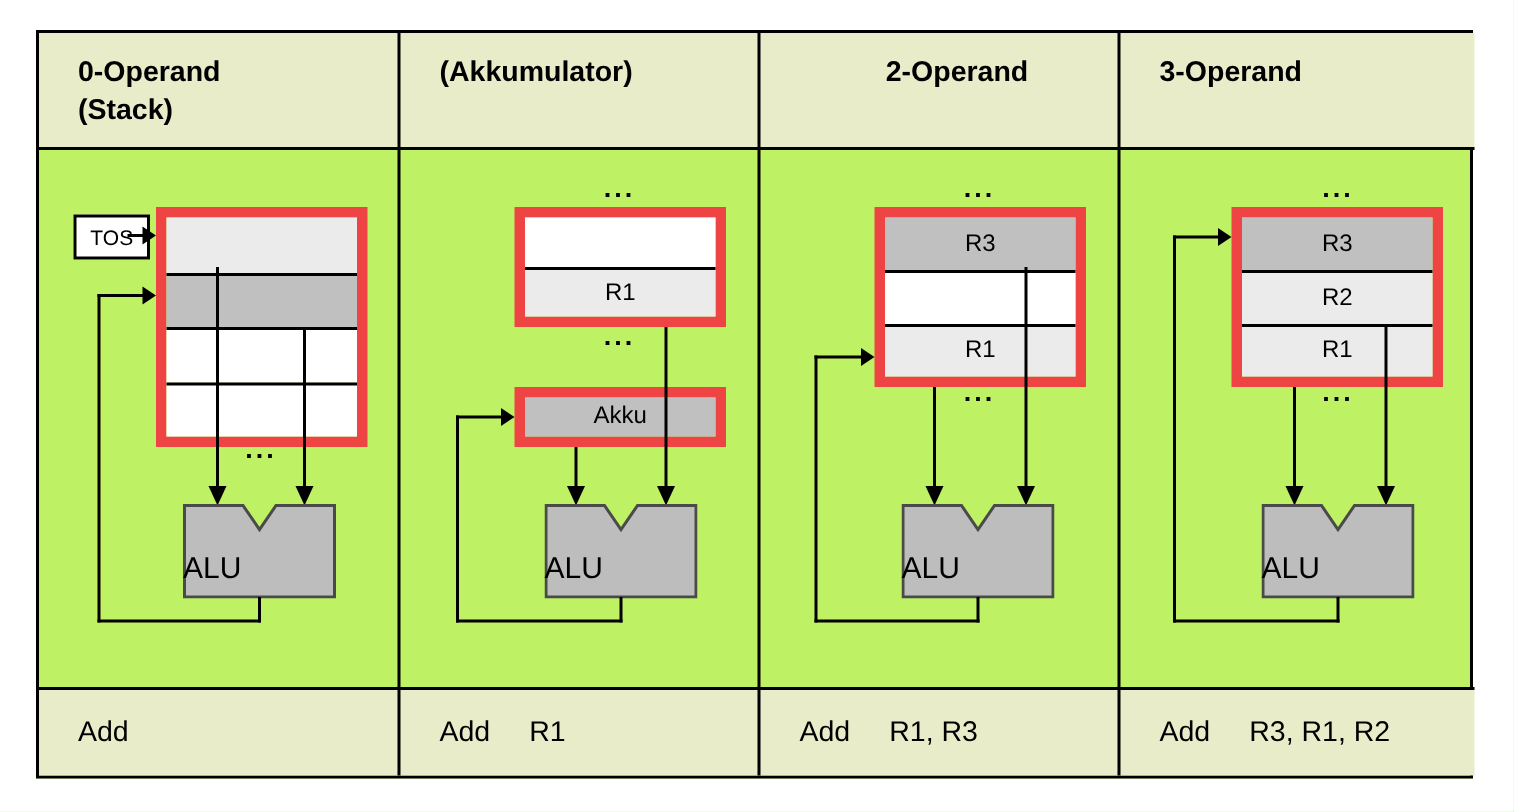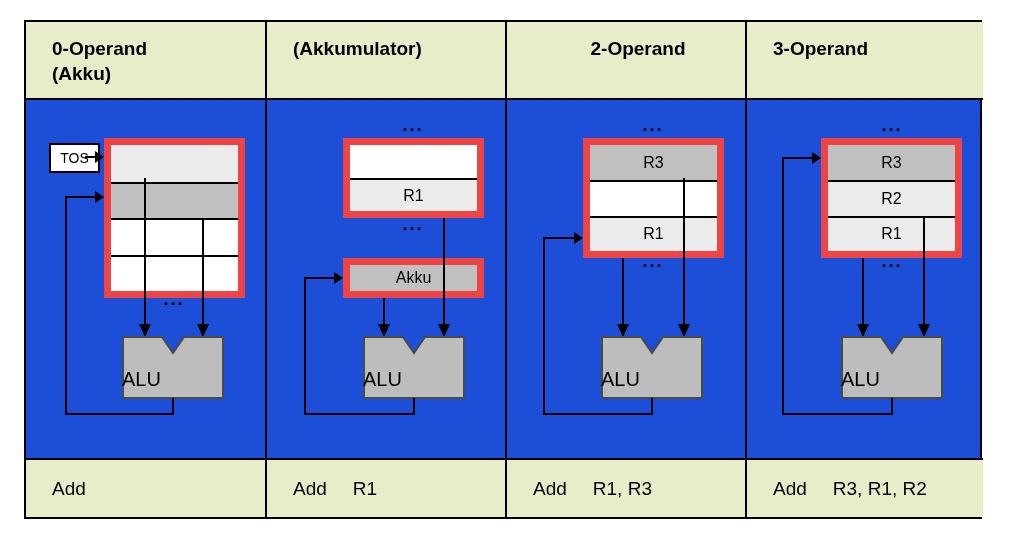--- a/index.html
+++ b/index.html
@@ -1,17 +1,17 @@
 <!DOCTYPE html>
 <html><head>
 <meta charset="utf-8">
 <style>
   html,body{margin:0;padding:0;background:#ffffff;}
   .page{position:relative;width:1009px;height:541px;background:#ffffff;font-family:"Liberation Sans",sans-serif;color:#000;overflow:hidden;}
-  .frame{position:absolute;left:24px;top:20px;width:958px;height:499px;box-sizing:border-box;border:2px solid #000;background:#1d4ed8;}
+  .frame{position:absolute;left:24px;top:20px;width:958px;height:499px;box-sizing:border-box;border:2px solid #000;background:#bef264;}
   .band{position:absolute;left:0;width:957px;background:#e9ecc8;}
   .sep{position:absolute;left:0;width:957px;height:2px;background:#000;}
   .divider{position:absolute;top:0;width:2px;height:495px;background:#000;}
   .hdr{position:absolute;top:14px;width:210px;font-size:19px;font-weight:bold;line-height:25px;}
   .foot{position:absolute;top:438px;height:57px;display:flex;align-items:center;font-size:19px;}
   .foot .op{margin-left:26px;}
   .regfile{position:absolute;box-sizing:border-box;border:7px solid #ef4444;display:grid;}
   .cell{display:flex;align-items:center;justify-content:center;font-size:16px;}
   .cell + .cell{border-top:2px solid #000;}
   .tone-white{background:#ffffff;}
@@ -35,21 +35,21 @@
     <div class="band" style="top:0;height:76px;"></div>
     <div class="band" style="top:438px;height:57px;"></div>
     <div class="sep" style="top:76px;"></div>
     <div class="sep" style="top:436px;"></div>
     <div class="divider" style="left:239px;"></div>
     <div class="divider" style="left:479px;"></div>
     <div class="divider" style="left:719px;"></div>
 
     <div class="hdr" style="left:26px;">
       <div>0-Operand</div>
-      <div>(Akku)</div>
+      <div>(Stack)</div>
     </div>
     <div class="hdr" style="left:267px;">
       <div>(Akkumulator)</div>
     </div>
     <div class="hdr" style="left:507px;text-align:center;">
       <div>2-Operand</div>
     </div>
     <div class="hdr" style="left:747px;">
       <div>3-Operand</div>
     </div>

